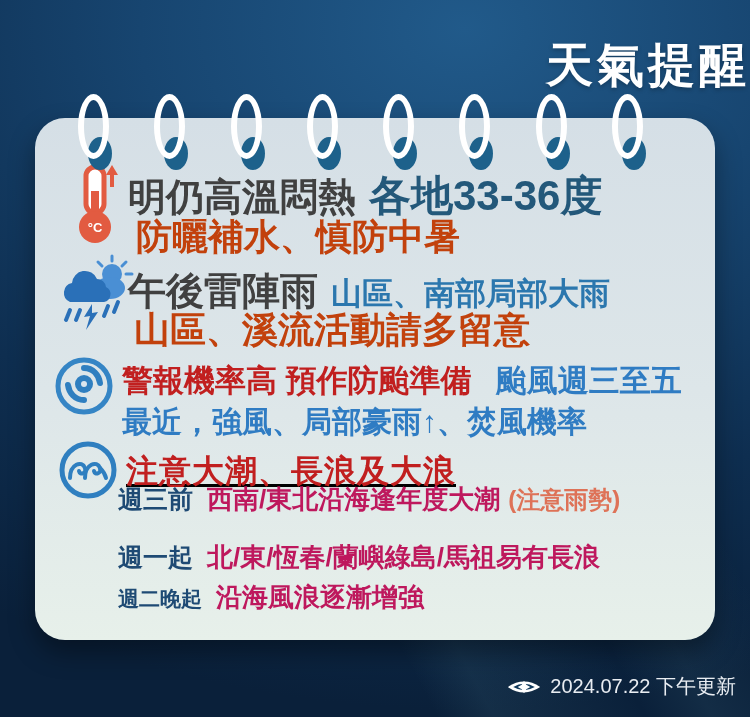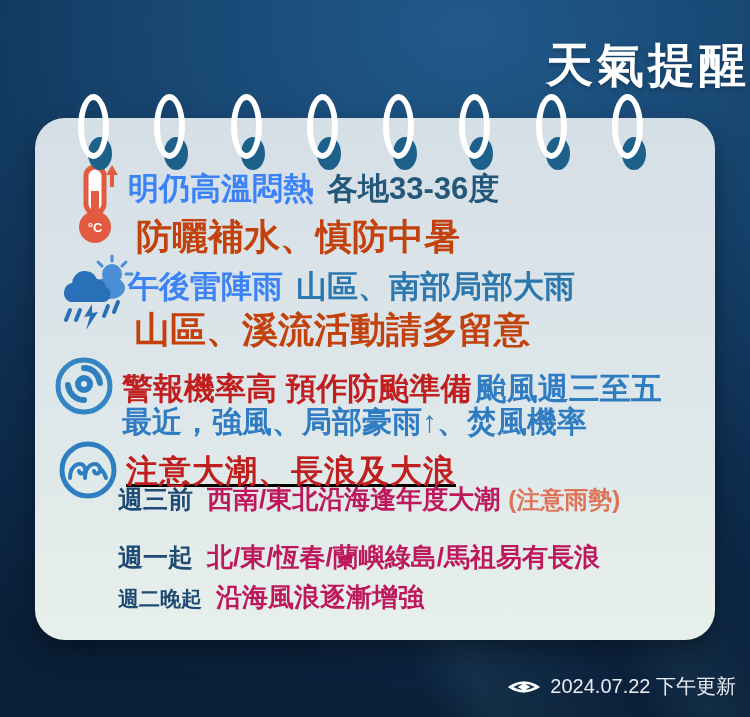--- a/index.html
+++ b/index.html
@@ -34,26 +34,26 @@
   .ring-unit{position:relative;width:34px;height:74px;}
   .hole{
     position:absolute;left:10px;top:43px;width:24px;height:33px;border-radius:50%;
     background:#1d618b;
   }
   .ring{
     position:absolute;left:0;top:0;width:31px;height:65px;border:6px solid #ffffff;
     border-radius:50%;box-sizing:border-box;
   }
   .line{position:absolute;display:flex;align-items:baseline;white-space:nowrap;z-index:3;}
-  .hl-salmon{color:#3b82f6;font-weight:bold;font-size:31px;}
-  .hl-dark{color:#23587a;font-weight:bold;font-size:31px;margin-left:13px;}
+  .hl-salmon{color:#404040;font-weight:bold;font-size:38px;}
+  .hl-dark{color:#23587a;font-weight:bold;font-size:42px;margin-left:13px;}
   .hl-med{color:#2b77ae;font-weight:bold;font-size:31px;margin-left:13px;}
   .hl-red{color:#c11f1f;font-weight:bold;font-size:31px;}
   .hl-red-big{color:#c11f1f;font-weight:bold;font-size:32px;letter-spacing:1px;}
-  .hl-bright{color:#2f7cc3;font-weight:bold;font-size:31px;margin-left:4px;}
+  .hl-bright{color:#2f7cc3;font-weight:bold;font-size:31px;margin-left:24px;}
   .sub-dark{color:#c2410c;font-weight:bold;font-size:36px;}
   .sub-bright{color:#2f7cc3;font-weight:bold;font-size:30px;}
   .dt-label{color:#1e4a74;font-weight:bold;font-size:25px;}
   .dt-label-sm{color:#1e4a74;font-weight:bold;font-size:21px;}
   .dt-text{color:#be185d;font-weight:bold;font-size:26px;margin-left:14px;}
   .dt-note{color:#de7257;font-weight:bold;font-size:24px;margin-left:8px;}
   .icon-box{position:absolute;z-index:3;}
   .footer{
     position:absolute;right:14px;top:673px;display:flex;align-items:center;gap:8px;
     color:#e9edf2;font-size:20px;z-index:2;
@@ -152,21 +152,21 @@
 
 <div class="icon-box" style="left:52px;top:354px;">
   <svg width="64" height="64" viewBox="0 0 64 64">
     <circle cx="32" cy="32" r="26" fill="none" stroke="#3585c5" stroke-width="5"></circle>
     <path d="M 32 14 C 41 14 47 21 48 29" fill="none" stroke="#2f7fc0" stroke-width="6" stroke-linecap="round"></path>
     <path d="M 32 46 C 23 46 17 39 16 31" fill="none" stroke="#2f7fc0" stroke-width="6" stroke-linecap="round"></path>
     <circle cx="32" cy="30" r="9" fill="#2f7fc0"></circle>
     <circle cx="32" cy="30" r="3" fill="#dbe6ee"></circle>
   </svg>
 </div>
-<div class="line" style="left:122px;top:368px;">
+<div class="line" style="left:122px;top:360px;">
   <span class="hl-red">警報機率高 預作防颱準備</span>
   <span class="hl-bright">颱風週三至五</span>
 </div>
 <div class="line" style="left:122px;top:402px;">
   <span class="sub-bright">最近，強風、局部豪雨↑、焚風機率</span>
 </div>
 
 <div class="icon-box" style="left:56px;top:438px;">
   <svg width="64" height="64" viewBox="0 0 64 64">
     <circle cx="32" cy="32" r="26" fill="none" stroke="#2f7fc0" stroke-width="5"></circle>

